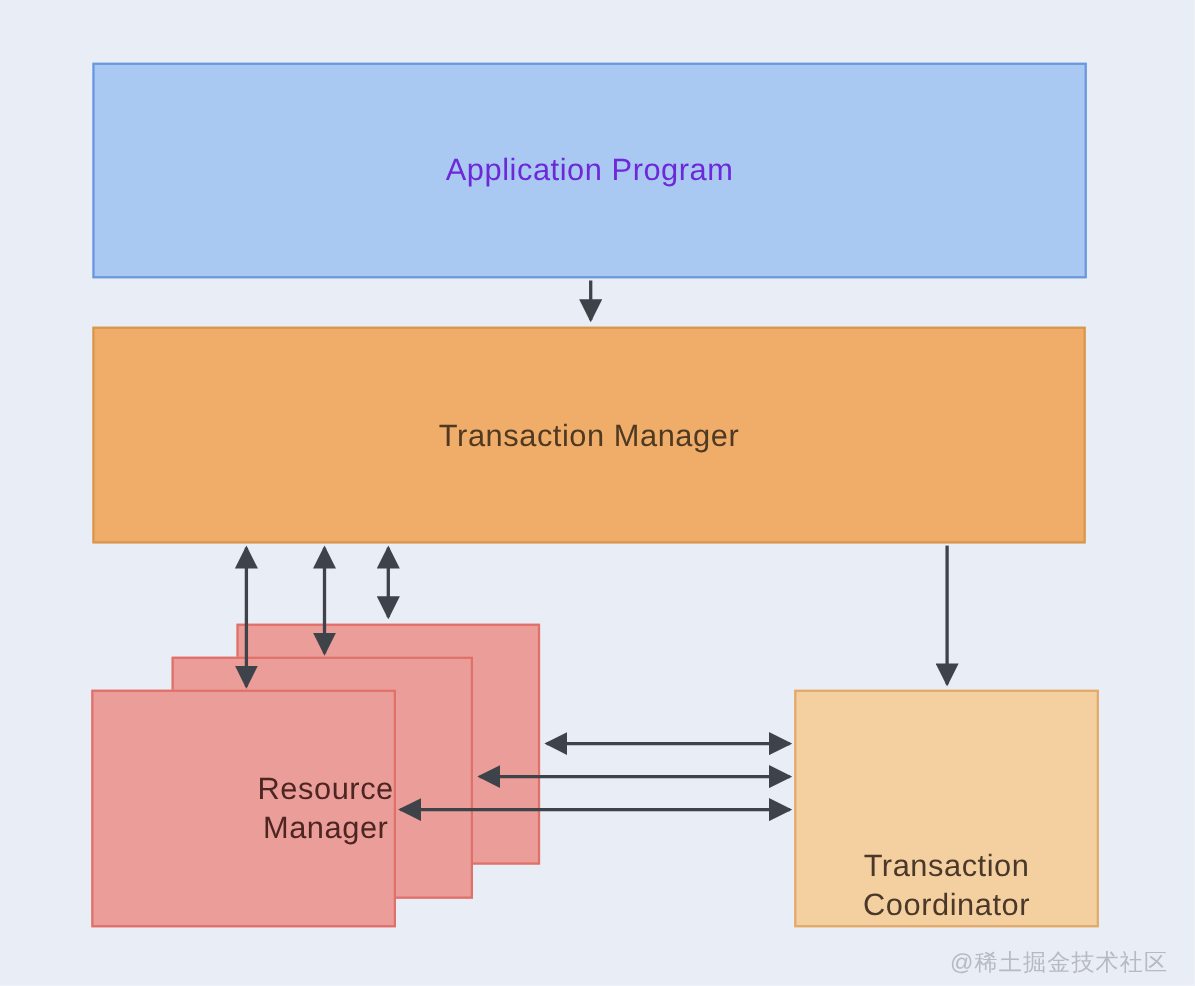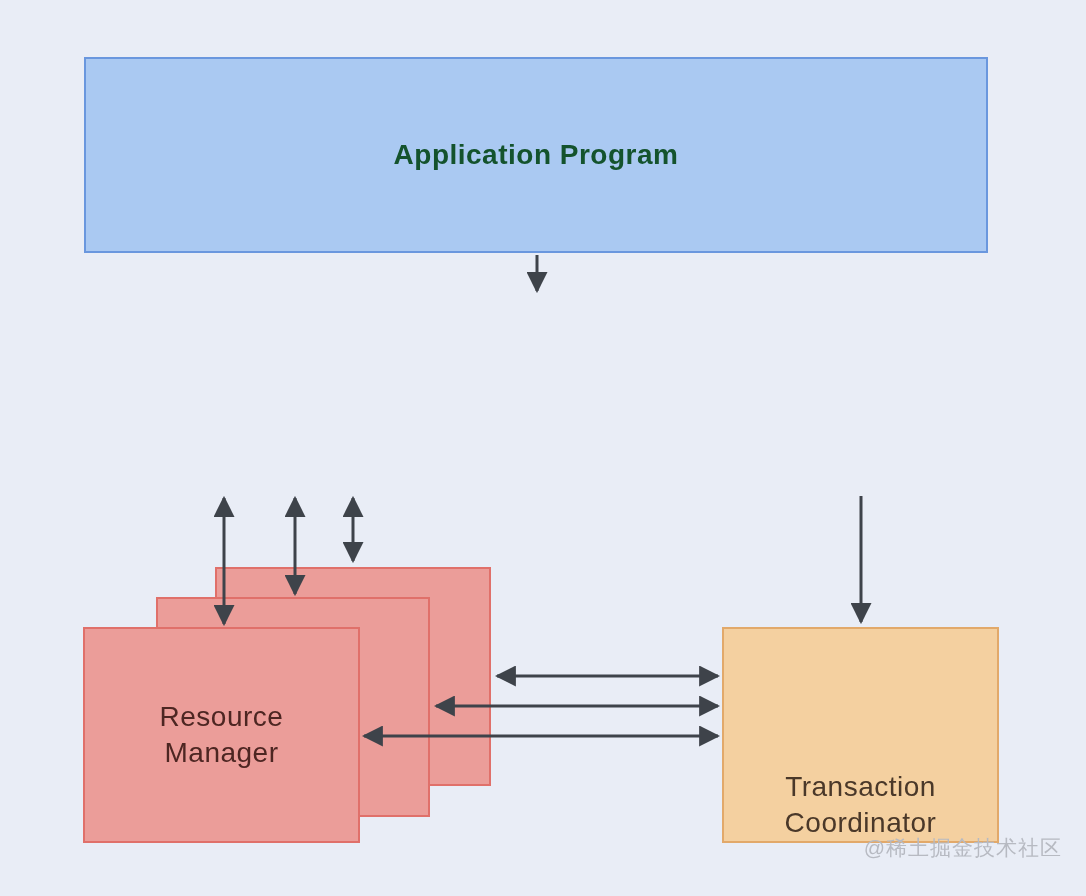--- a/index.html
+++ b/index.html
@@ -38,38 +38,41 @@
   .arrows {
     position: absolute;
     left: 0; top: 0;
     width: 1086px;
     height: 896px;
     pointer-events: none;
   }
   .watermark {
     position: absolute;
     right: 24px;
-    bottom: 34px;
+    bottom: 7px;
     font-size: 21px;
     letter-spacing: 1px;
   }
 </style>
 </head>
 <body>
 
 <div class="canvas" style="background-color: rgb(233, 237, 246);">
 
-  <div class="node node-ap" style="background-color: rgb(170, 201, 242); border-color: rgb(106, 151, 222); color: #14532d; font-weight: bold;">
+  <div class="node node-ap" style="background-color: rgb(170, 201, 242); border-color: rgb(106, 151, 222); color: #6d28d9;">
     <span class="label">Application Program</span>
   </div>
 
+  <div class="node node-tm" style="background-color: rgb(240, 172, 105); border-color: rgb(216, 151, 79); color: rgb(78, 58, 34);">
+    <span class="label">Transaction Manager</span>
+  </div>
 
   <div class="node rm-back" style="background-color: rgb(235, 157, 153); border-color: rgb(224, 112, 106);"></div>
   <div class="node rm-middle" style="background-color: rgb(235, 157, 153); border-color: rgb(224, 112, 106);"></div>
-  <div class="node rm-front" style="background-color: rgb(235, 157, 153); border-color: rgb(224, 112, 106); color: rgb(77, 38, 34);">
+  <div class="node rm-front" style="background-color: rgb(235, 157, 153); border-color: rgb(224, 112, 106); color: rgb(77, 38, 34); justify-content: flex-end;">
     <span class="label">Resource
 Manager</span>
   </div>
 
   <div class="node node-tc" style="background-color: rgb(244, 208, 160); border-color: rgb(226, 169, 106); color: rgb(74, 56, 41);">
     <span class="label">Transaction
 Coordinator</span>
   </div>
 
   <svg class="arrows" viewBox="0 0 1086 896" style="color: rgb(62, 67, 74);">

